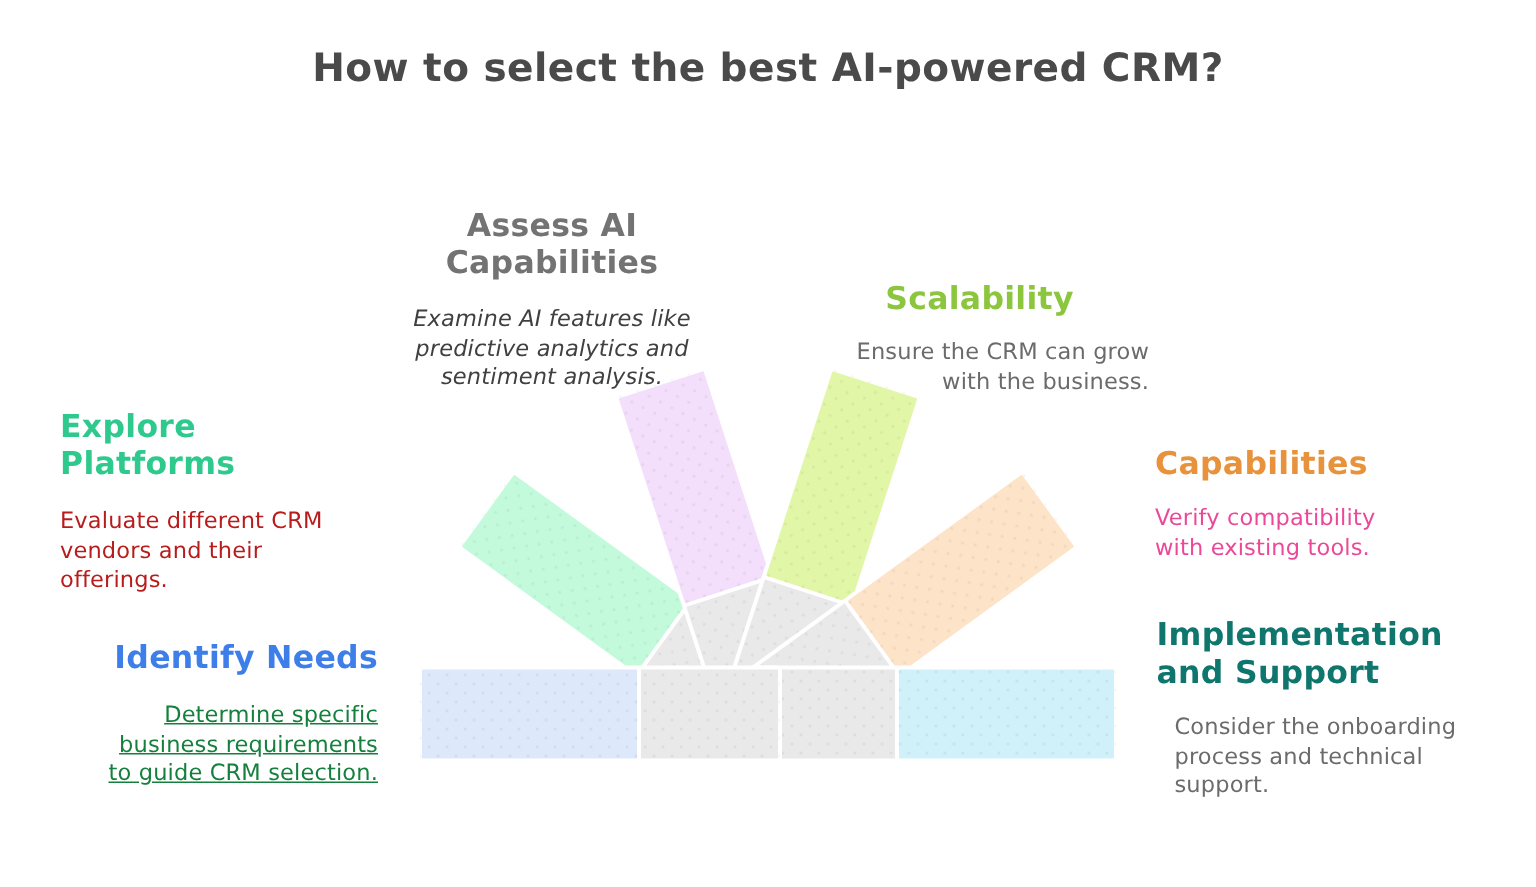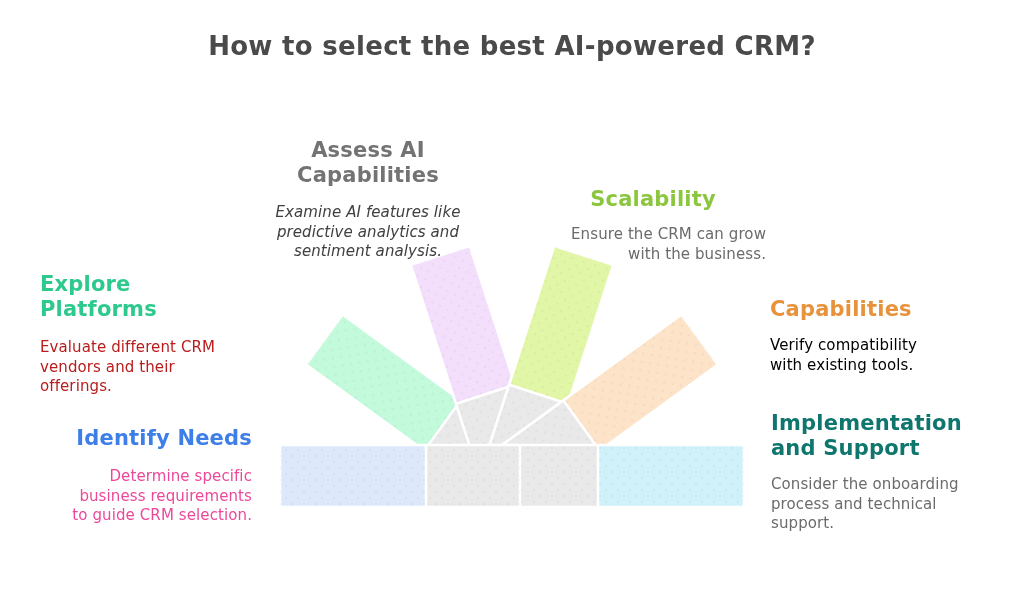--- a/index.html
+++ b/index.html
@@ -33,21 +33,21 @@
   .sec-assess .body-text{margin-top:15px;}
   .sec-scalability{left:540px;top:149px;width:226px;text-align:center;margin-top:38px;}
   .sec-scalability .body-text{margin-top:13px;text-align:right;}
   .sec-explore{left:40px;top:272px;width:213px;}
   .sec-explore .body-text{margin-top:16px;}
   .sec-identify{left:40px;top:426px;width:212px;text-align:right;}
   .sec-identify .body-text{margin-top:16px;}
   .sec-integration{left:770px;top:297px;width:222px;text-align:left;}
   .sec-integration .body-text{margin-top:14px;}
   .sec-implementation{left:771px;top:411px;width:220px;text-align:left;}
-  .sec-implementation .body-text{margin-top:14px;}
+  .sec-implementation .body-text{margin-top:14px;margin-left:12px;}
 </style>
 </head>
 <body>
 
 <div class="canvas">
 
   <svg class="fan-svg" viewBox="0 0 1024 591">
     <defs>
       <pattern id="dotpat" width="12" height="12" patternUnits="userSpaceOnUse">
         <circle cx="2" cy="2" r="1" fill="rgba(0,0,0,0.05)"></circle>
@@ -111,28 +111,28 @@
   <div class="section sec-explore">
     <div class="heading" style="color: rgb(46, 201, 140);">Explore
 Platforms</div>
     <div class="body-text" style="color: #b91c1c;">Evaluate different CRM
 vendors and their
 offerings.</div>
   </div>
 
   <div class="section sec-identify">
     <div class="heading" style="color: rgb(62, 126, 233);">Identify Needs</div>
-    <div class="body-text" style="color: #ec4899;">Determine specific
+    <div class="body-text" style="color: #15803d; text-decoration: underline;">Determine specific
 business requirements
 to guide CRM selection.</div>
   </div>
 
   <div class="section sec-integration">
     <div class="heading" style="color: rgb(232, 146, 60);">Capabilities</div>
-    <div class="body-text" style="color: #000000;">Verify compatibility
+    <div class="body-text" style="color: #ec4899;">Verify compatibility
 with existing tools.</div>
   </div>
 
   <div class="section sec-implementation">
     <div class="heading" style="color: #0f766e;">Implementation
 and Support</div>
     <div class="body-text" style="color: rgb(107, 107, 107);">Consider the onboarding
 process and technical
 support.</div>
   </div>

